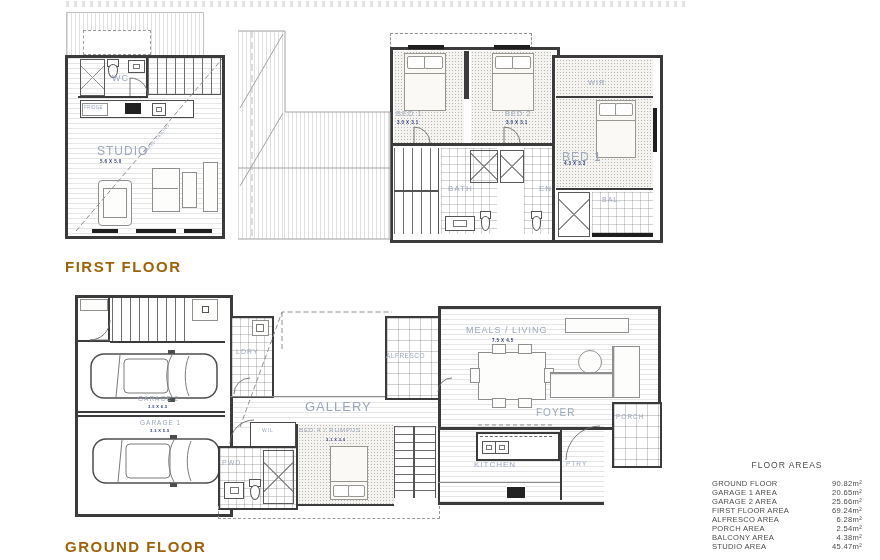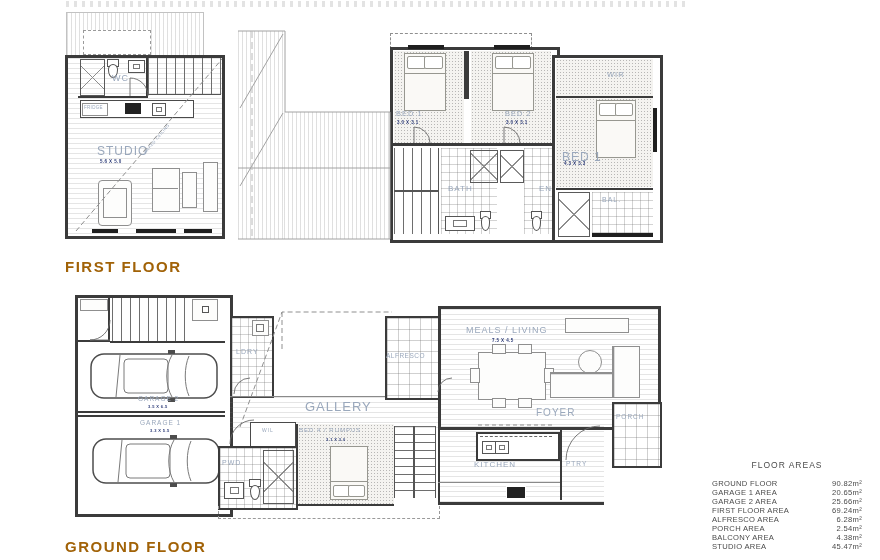--- a/index.html
+++ b/index.html
@@ -114,21 +114,21 @@
   <div class="abs xbox" style="left:500px;top:150px;width:22px;height:31px;"></div>
   <div class="abs tile8" style="left:524px;top:148px;width:28px;height:86px;"></div>
   <span class="abs lab" style="left:528px;top:184px;font-size:8px;padding-left:11px;">ENS</span>
   <div class="toilet" style="left:530px;top:211px;width:11px;height:18px;">
     <span class="tank"></span>
       <span class="bowl"></span>
   </div>
 
   <div class="abs wall3" style="left:552px;top:55px;width:105px;height:182px;background:#fff;"></div>
   <div class="abs carpet" style="left:556px;top:59px;width:97px;height:128px;"></div>
-  <span class="abs lab" style="left:588px;top:70px;font-size:7.5px;margin-left:19px;">WIR</span>
+  <span class="abs lab" style="left:588px;top:78px;font-size:7.5px;">WIR</span>
   <div class="abs pwall" style="left:556px;top:96px;width:97px;height:2px;"></div>
   <div class="bed" style="left:596px;top:100px;width:38px;height:56px;">
     <span class="pw" style="left:5%;top:3%;"></span>
       <span class="pw" style="right:5%;top:3%;"></span>
       <span class="fold" style="top:34%;"></span>
   </div>
   <span class="abs lab" style="left:562px;top:150px;font-size:12px;">BED 1</span>
   <span class="abs dim" style="left:564px;top:161px;">4.3 X 3.3</span>
   <div class="abs pwall" style="left:556px;top:188px;width:97px;height:2px;"></div>
   <div class="abs xbox" style="left:558px;top:192px;width:30px;height:43px;"></div>

